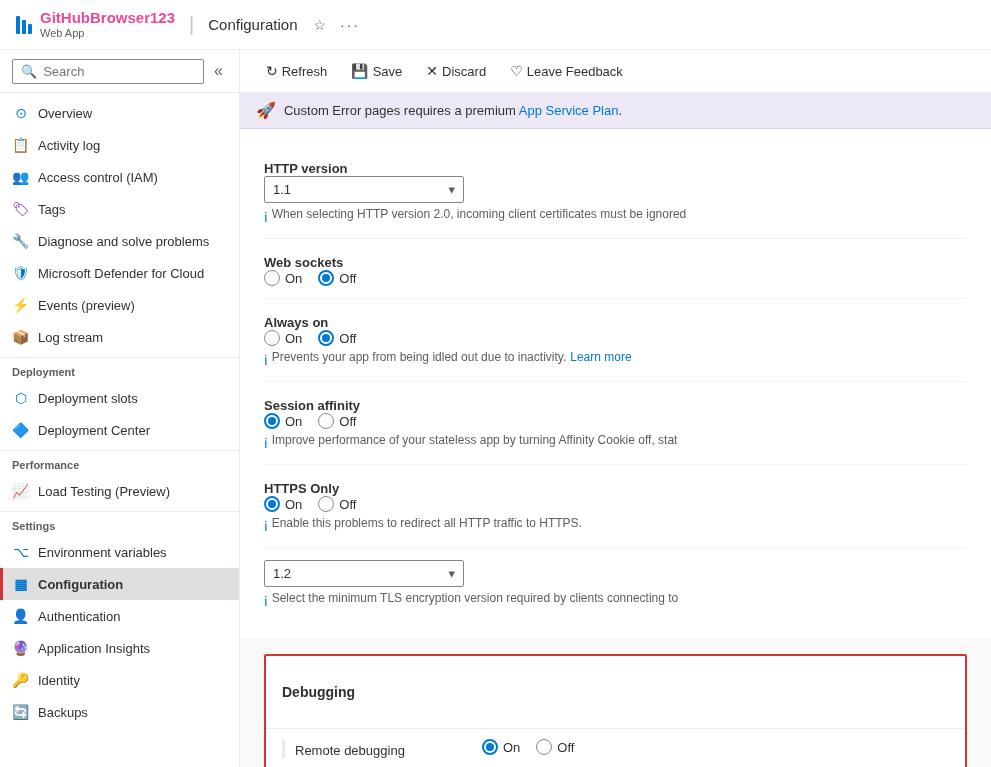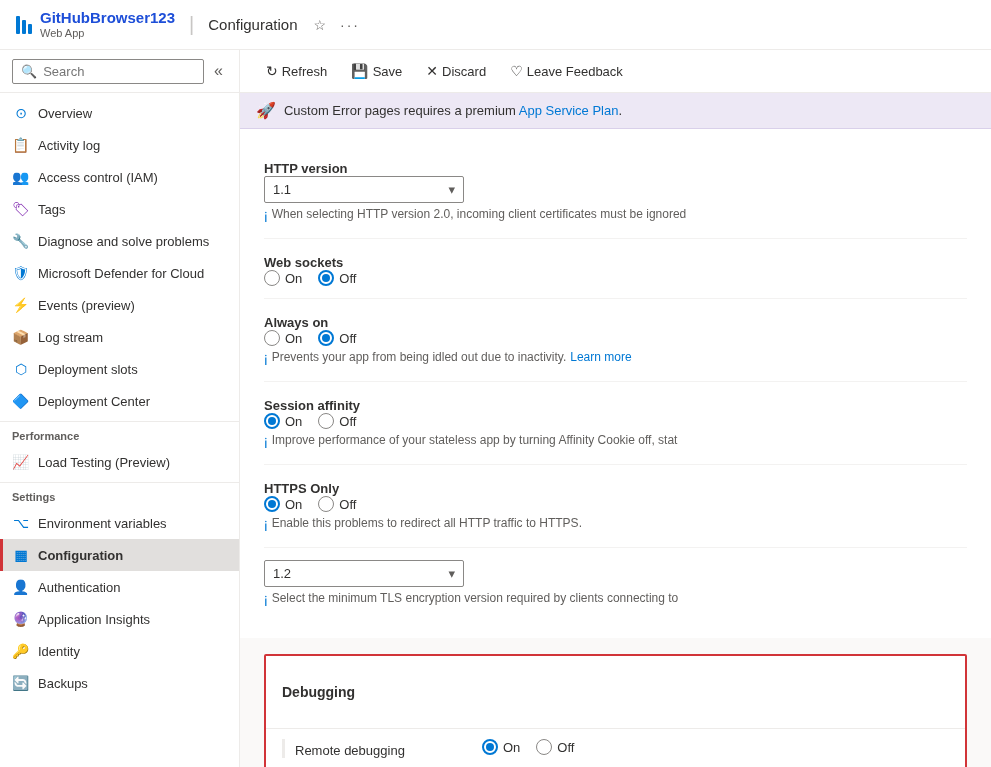--- a/index.html
+++ b/index.html
@@ -75,21 +75,21 @@
 <body>
 
 <div class="header">
   <div class="header-logo">
     <div class="logo-icon">
       <div class="logo-bar" style="height:18px;background:#0078d4"></div>
       <div class="logo-bar" style="height:14px;margin-top:4px;background:#0078d4"></div>
       <div class="logo-bar" style="height:10px;margin-top:8px;background:#0078d4"></div>
     </div>
     <div>
-      <div style="font-size:15px;font-weight:700;color:#1d4ed8;line-height:1.2">GitHubBrowser123</div>
+      <div style="font-size:15px;font-weight:700;color:#ec4899;line-height:1.2">GitHubBrowser123</div>
       <div style="font-size:11px;color:#605e5c;line-height:1.2">Web App</div>
     </div>
   </div>
   <span style="color:#c8c6c4;font-size:20px;margin:0 4px">|</span>
   <span style="font-size:15px;font-weight:400;color:#323130">Configuration</span>
   <span style="color:#605e5c;font-size:14px;cursor:pointer;margin-left:6px">☆</span>
   <span style="color:#605e5c;font-size:14px;cursor:pointer;margin-left:4px;letter-spacing:2px">···</span>
 </div>
 
 <div class="app-body">
@@ -133,20 +133,21 @@
       </div>
       <div class="sidebar-item">
         <span class="icon" style="color:#f2c811">⚡</span>
         <span>Events (preview)</span>
       </div>
       <div class="sidebar-item">
         <span class="icon" style="color:#e74c3c">📦</span>
         <span>Log stream</span>
       </div>
 
+      <div class="sidebar-section">Deployment</div>
       <div class="sidebar-item">
         <span class="icon" style="color:#0078d4">⬡</span>
         <span>Deployment slots</span>
       </div>
       <div class="sidebar-item">
         <span class="icon" style="color:#0078d4">🔷</span>
         <span>Deployment Center</span>
       </div>
 
       <div class="sidebar-section">Performance</div>

